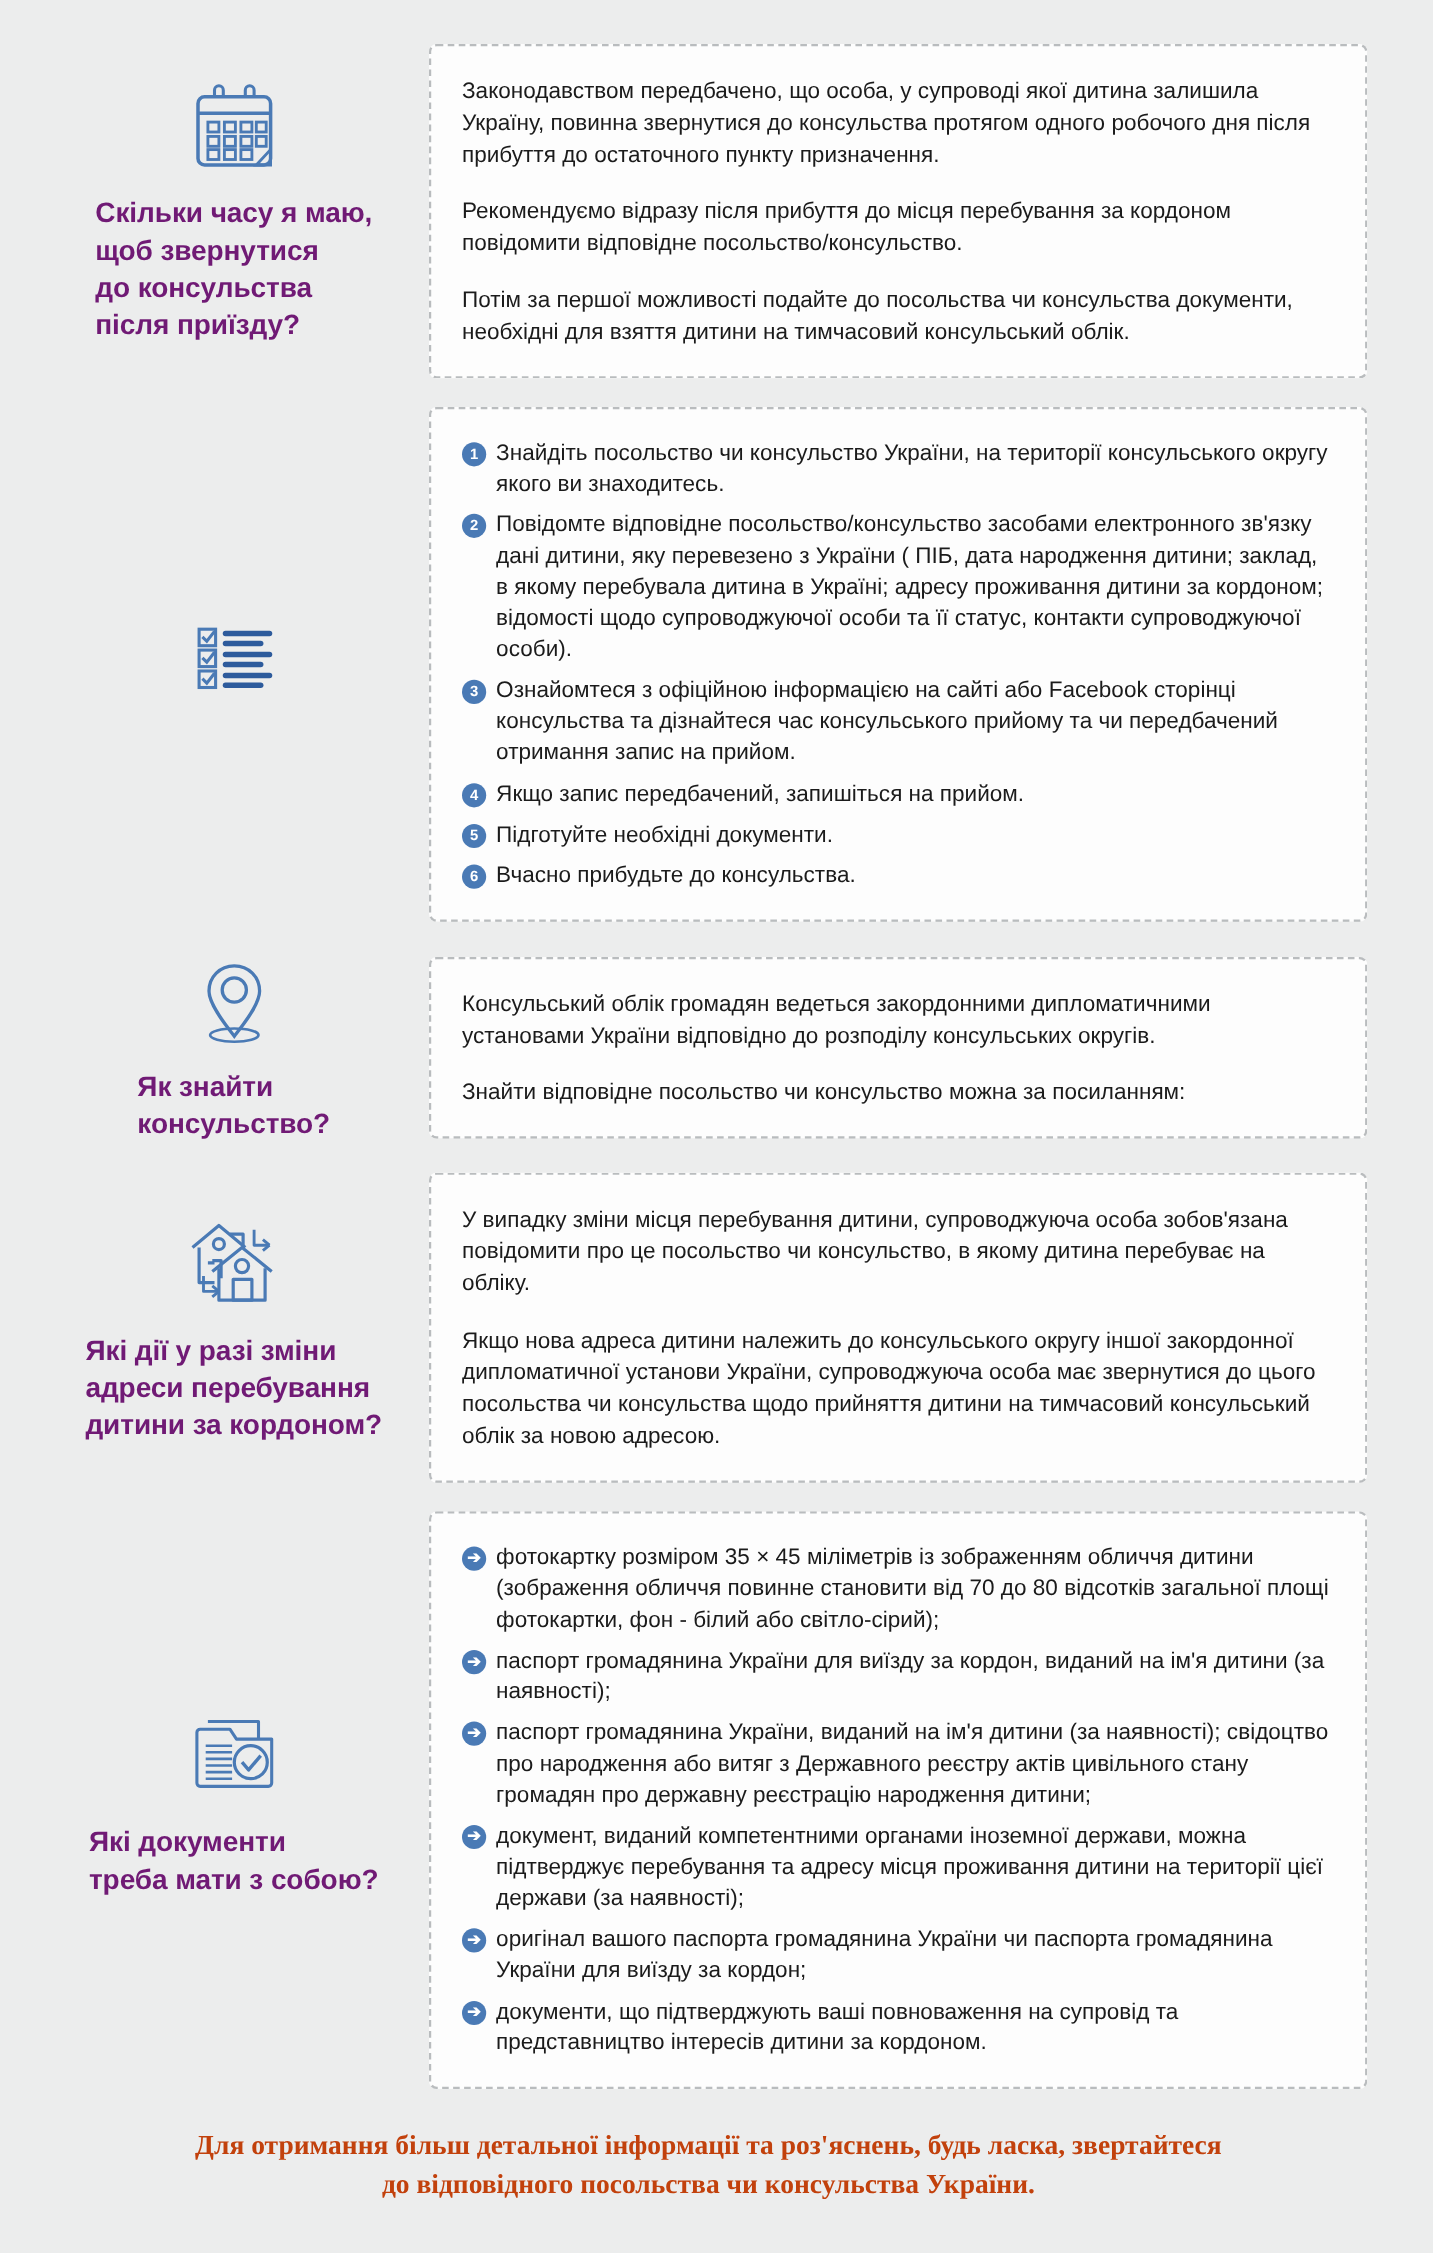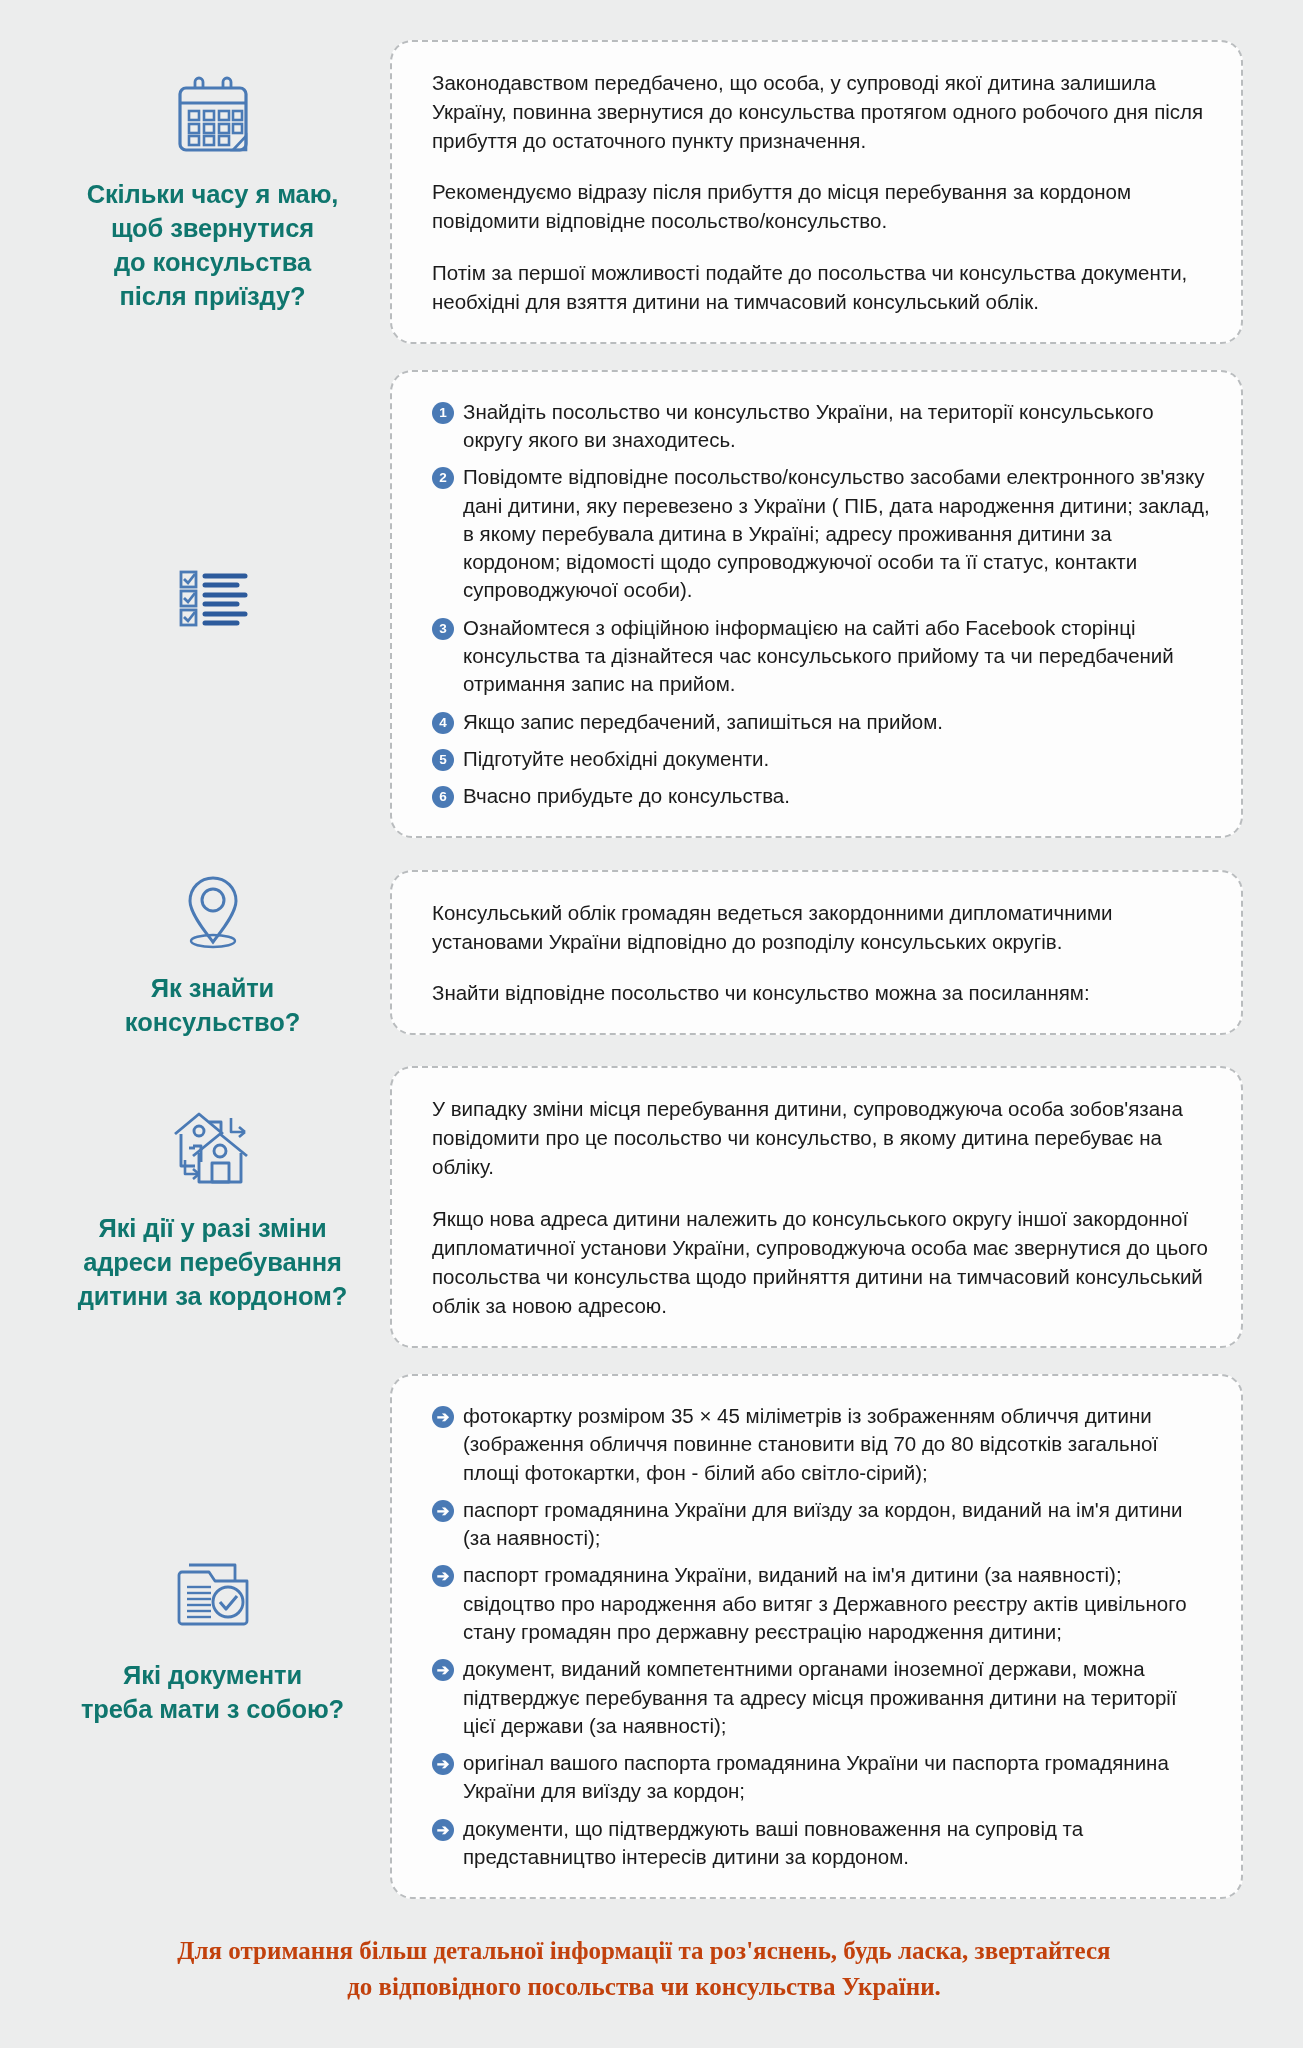--- a/index.html
+++ b/index.html
@@ -34,34 +34,33 @@
     justify-content: center;
     padding: 0 10px 0 0;
     box-sizing: border-box;
   }
   .icon-wrap {
     margin-bottom: 16px;
     display: block;
     line-height: 0;
   }
   .q-title {
-    color: #0f766e;
+    color: #701a75;
     font-size: 25.5px;
     font-weight: bold;
     line-height: 1.33;
-    text-align: center;
     letter-spacing: -0.1px;
   }
   .card {
     flex: 1 1 auto;
     background: #fdfdfd;
     border: 2px dashed #b9bcbe;
-    border-radius: 22px;
+    border-radius: 7px;
     box-sizing: border-box;
-    padding: 26px 30px 26px 40px;
+    padding: 26px 30px 26px 28px;
   }
   .card p {
     margin: 0 0 22px 0;
     font-size: 20.5px;
     line-height: 1.42;
     color: #1b1b1b;
   }
   .card p:last-child { margin-bottom: 0; }
 
   ul.list {

